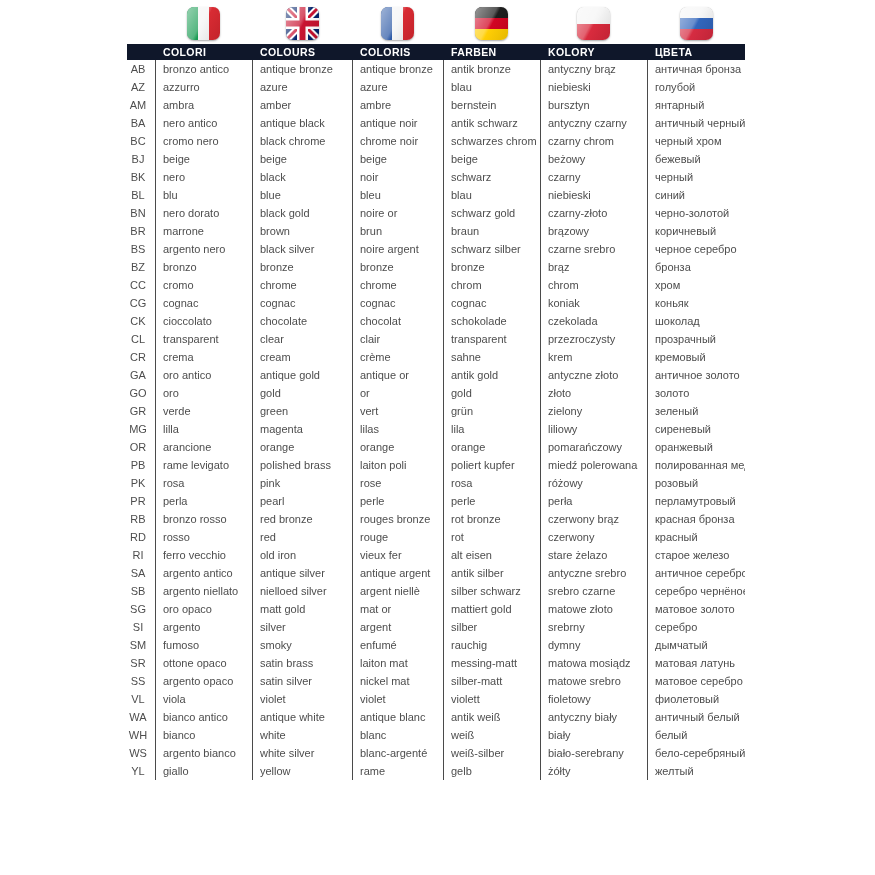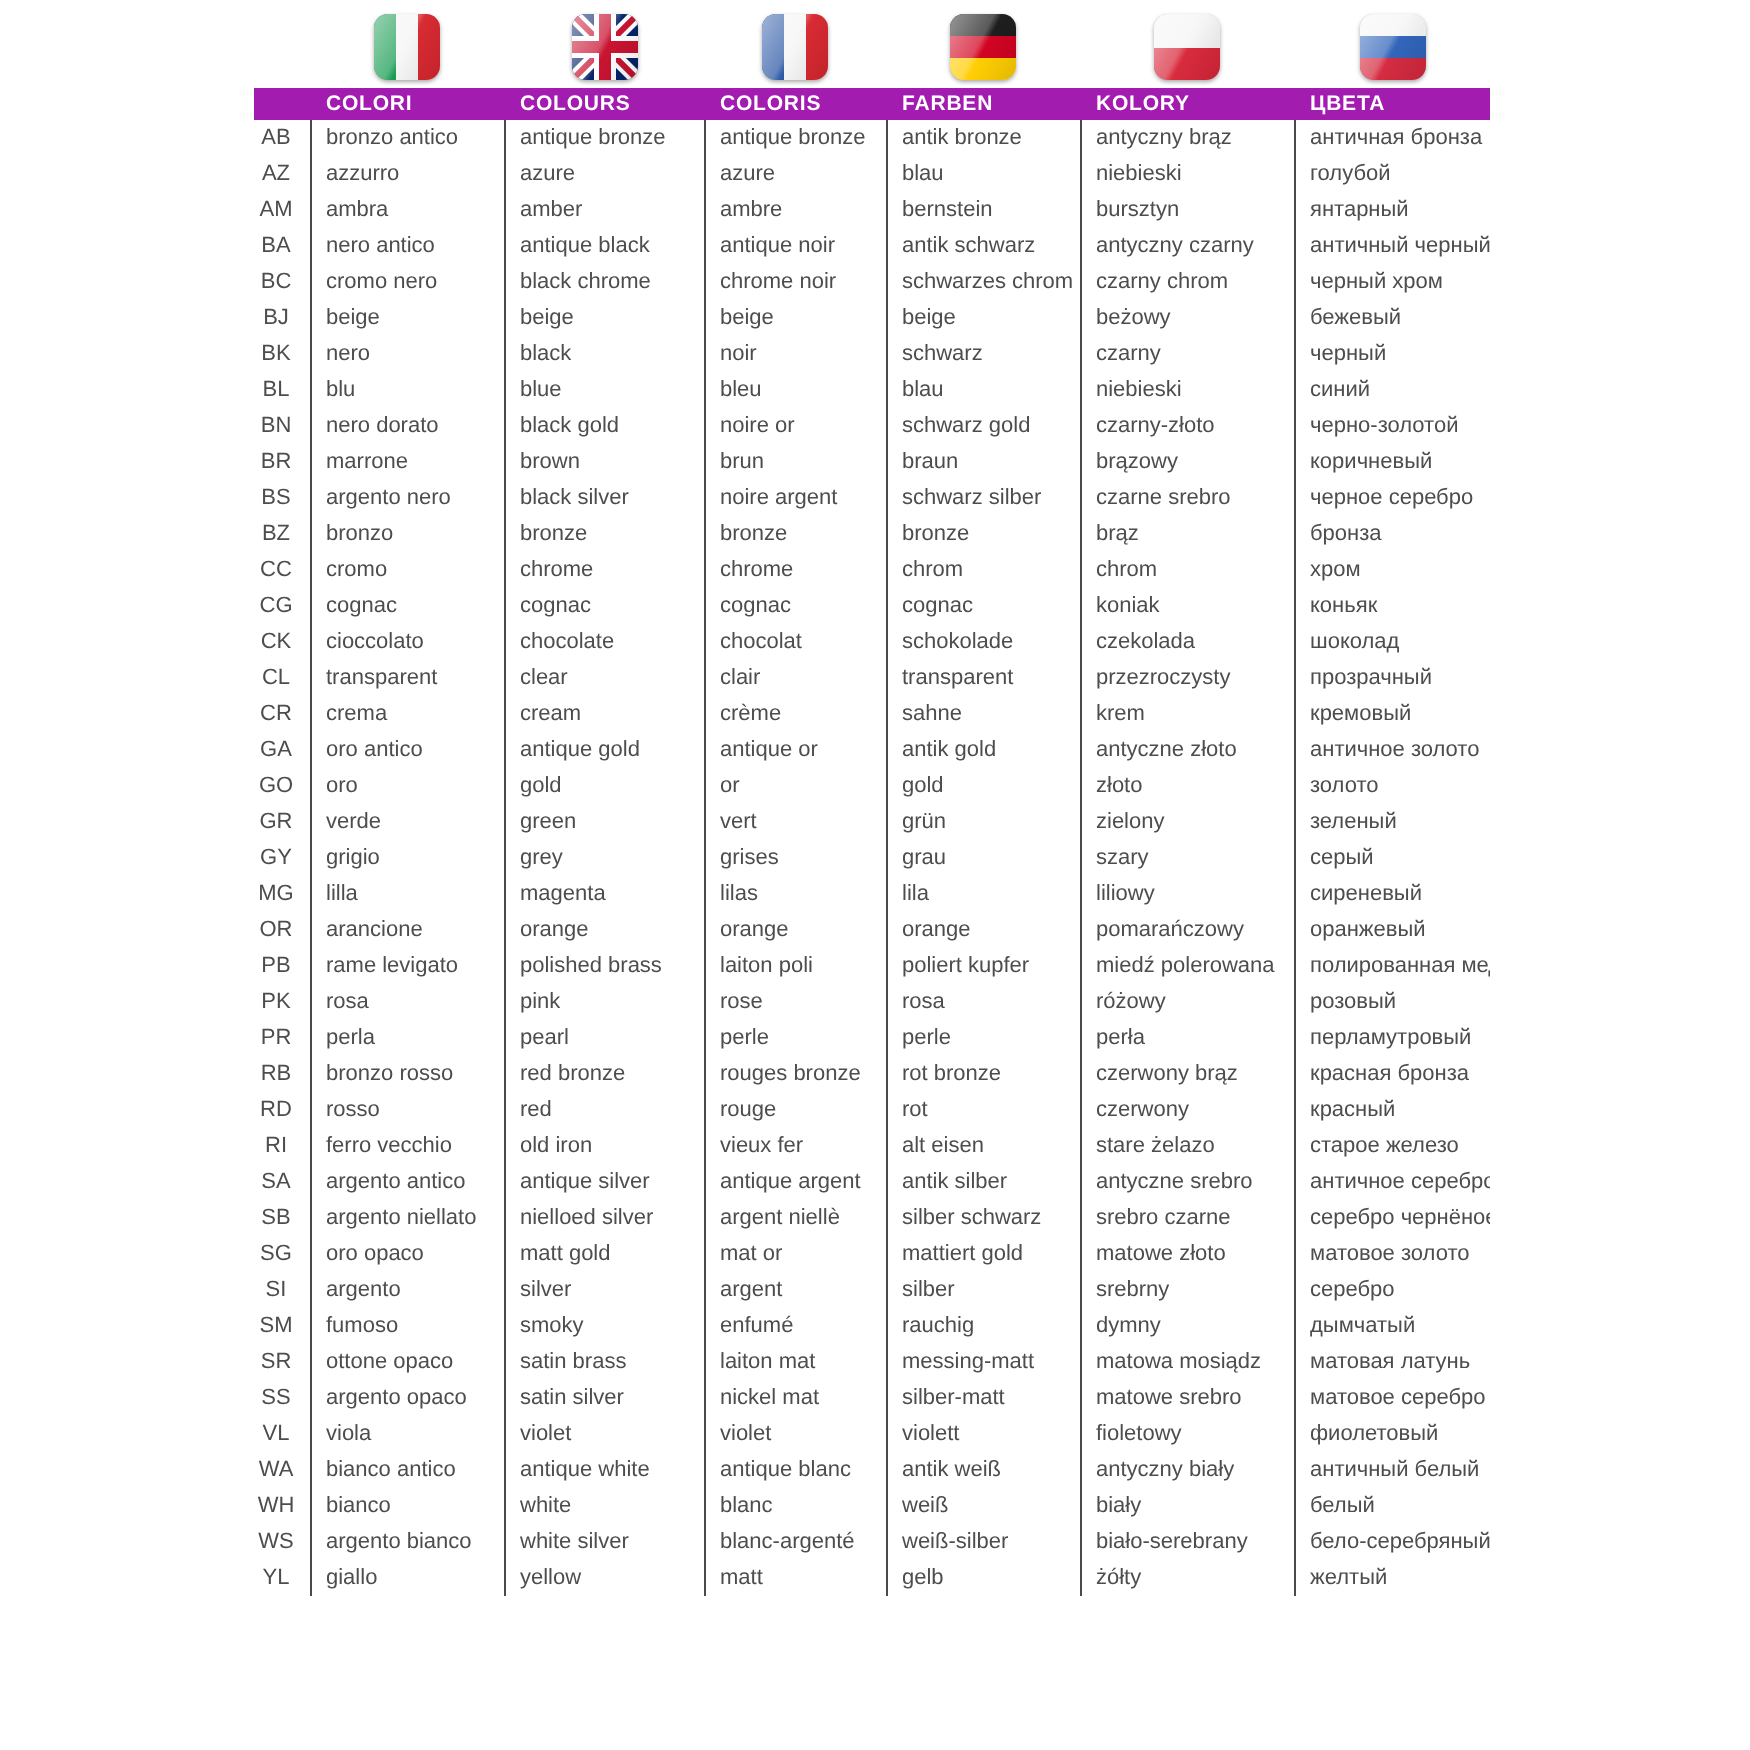--- a/index.html
+++ b/index.html
@@ -44,21 +44,21 @@
       rgba(255,255,255,0.55) 0%,
       rgba(255,255,255,0.28) 44%,
       rgba(255,255,255,0.02) 52%,
       rgba(0,0,0,0.10) 100%);
     pointer-events: none;
   }
 
   
   .header-bar {
     height: 16px;
-    background: #a21caf;
+    background: #0f172a;
     align-items: center;
   }
   .hcell {
     color: #ffffff;
     font-size: 10.5px;
     font-weight: 700;
     letter-spacing: 0.4px;
     padding-left: 8px;
     white-space: nowrap;
     overflow: hidden;
@@ -338,29 +338,20 @@
         <div class="trow grid">
           <div class="tcell code">GR</div>
           <div class="tcell lang">verde</div>
           <div class="tcell lang">green</div>
           <div class="tcell lang">vert</div>
           <div class="tcell lang">grün</div>
           <div class="tcell lang">zielony</div>
           <div class="tcell lang">зеленый</div>
         </div>
         <div class="trow grid">
-          <div class="tcell code">GY</div>
-          <div class="tcell lang">grigio</div>
-          <div class="tcell lang">grey</div>
-          <div class="tcell lang">grises</div>
-          <div class="tcell lang">grau</div>
-          <div class="tcell lang">szary</div>
-          <div class="tcell lang">серый</div>
-        </div>
-        <div class="trow grid">
           <div class="tcell code">MG</div>
           <div class="tcell lang">lilla</div>
           <div class="tcell lang">magenta</div>
           <div class="tcell lang">lilas</div>
           <div class="tcell lang">lila</div>
           <div class="tcell lang">liliowy</div>
           <div class="tcell lang">сиреневый</div>
         </div>
         <div class="trow grid">
           <div class="tcell code">OR</div>
@@ -521,20 +512,20 @@
           <div class="tcell lang">white silver</div>
           <div class="tcell lang">blanc-argenté</div>
           <div class="tcell lang">weiß-silber</div>
           <div class="tcell lang">biało-serebrany</div>
           <div class="tcell lang">бело-серебряный</div>
         </div>
         <div class="trow grid">
           <div class="tcell code">YL</div>
           <div class="tcell lang">giallo</div>
           <div class="tcell lang">yellow</div>
-          <div class="tcell lang">matt</div>
+          <div class="tcell lang">rame</div>
           <div class="tcell lang">gelb</div>
           <div class="tcell lang">żółty</div>
           <div class="tcell lang">желтый</div>
         </div>
       </div>
   </div>
 </div>
 
 </body></html>

